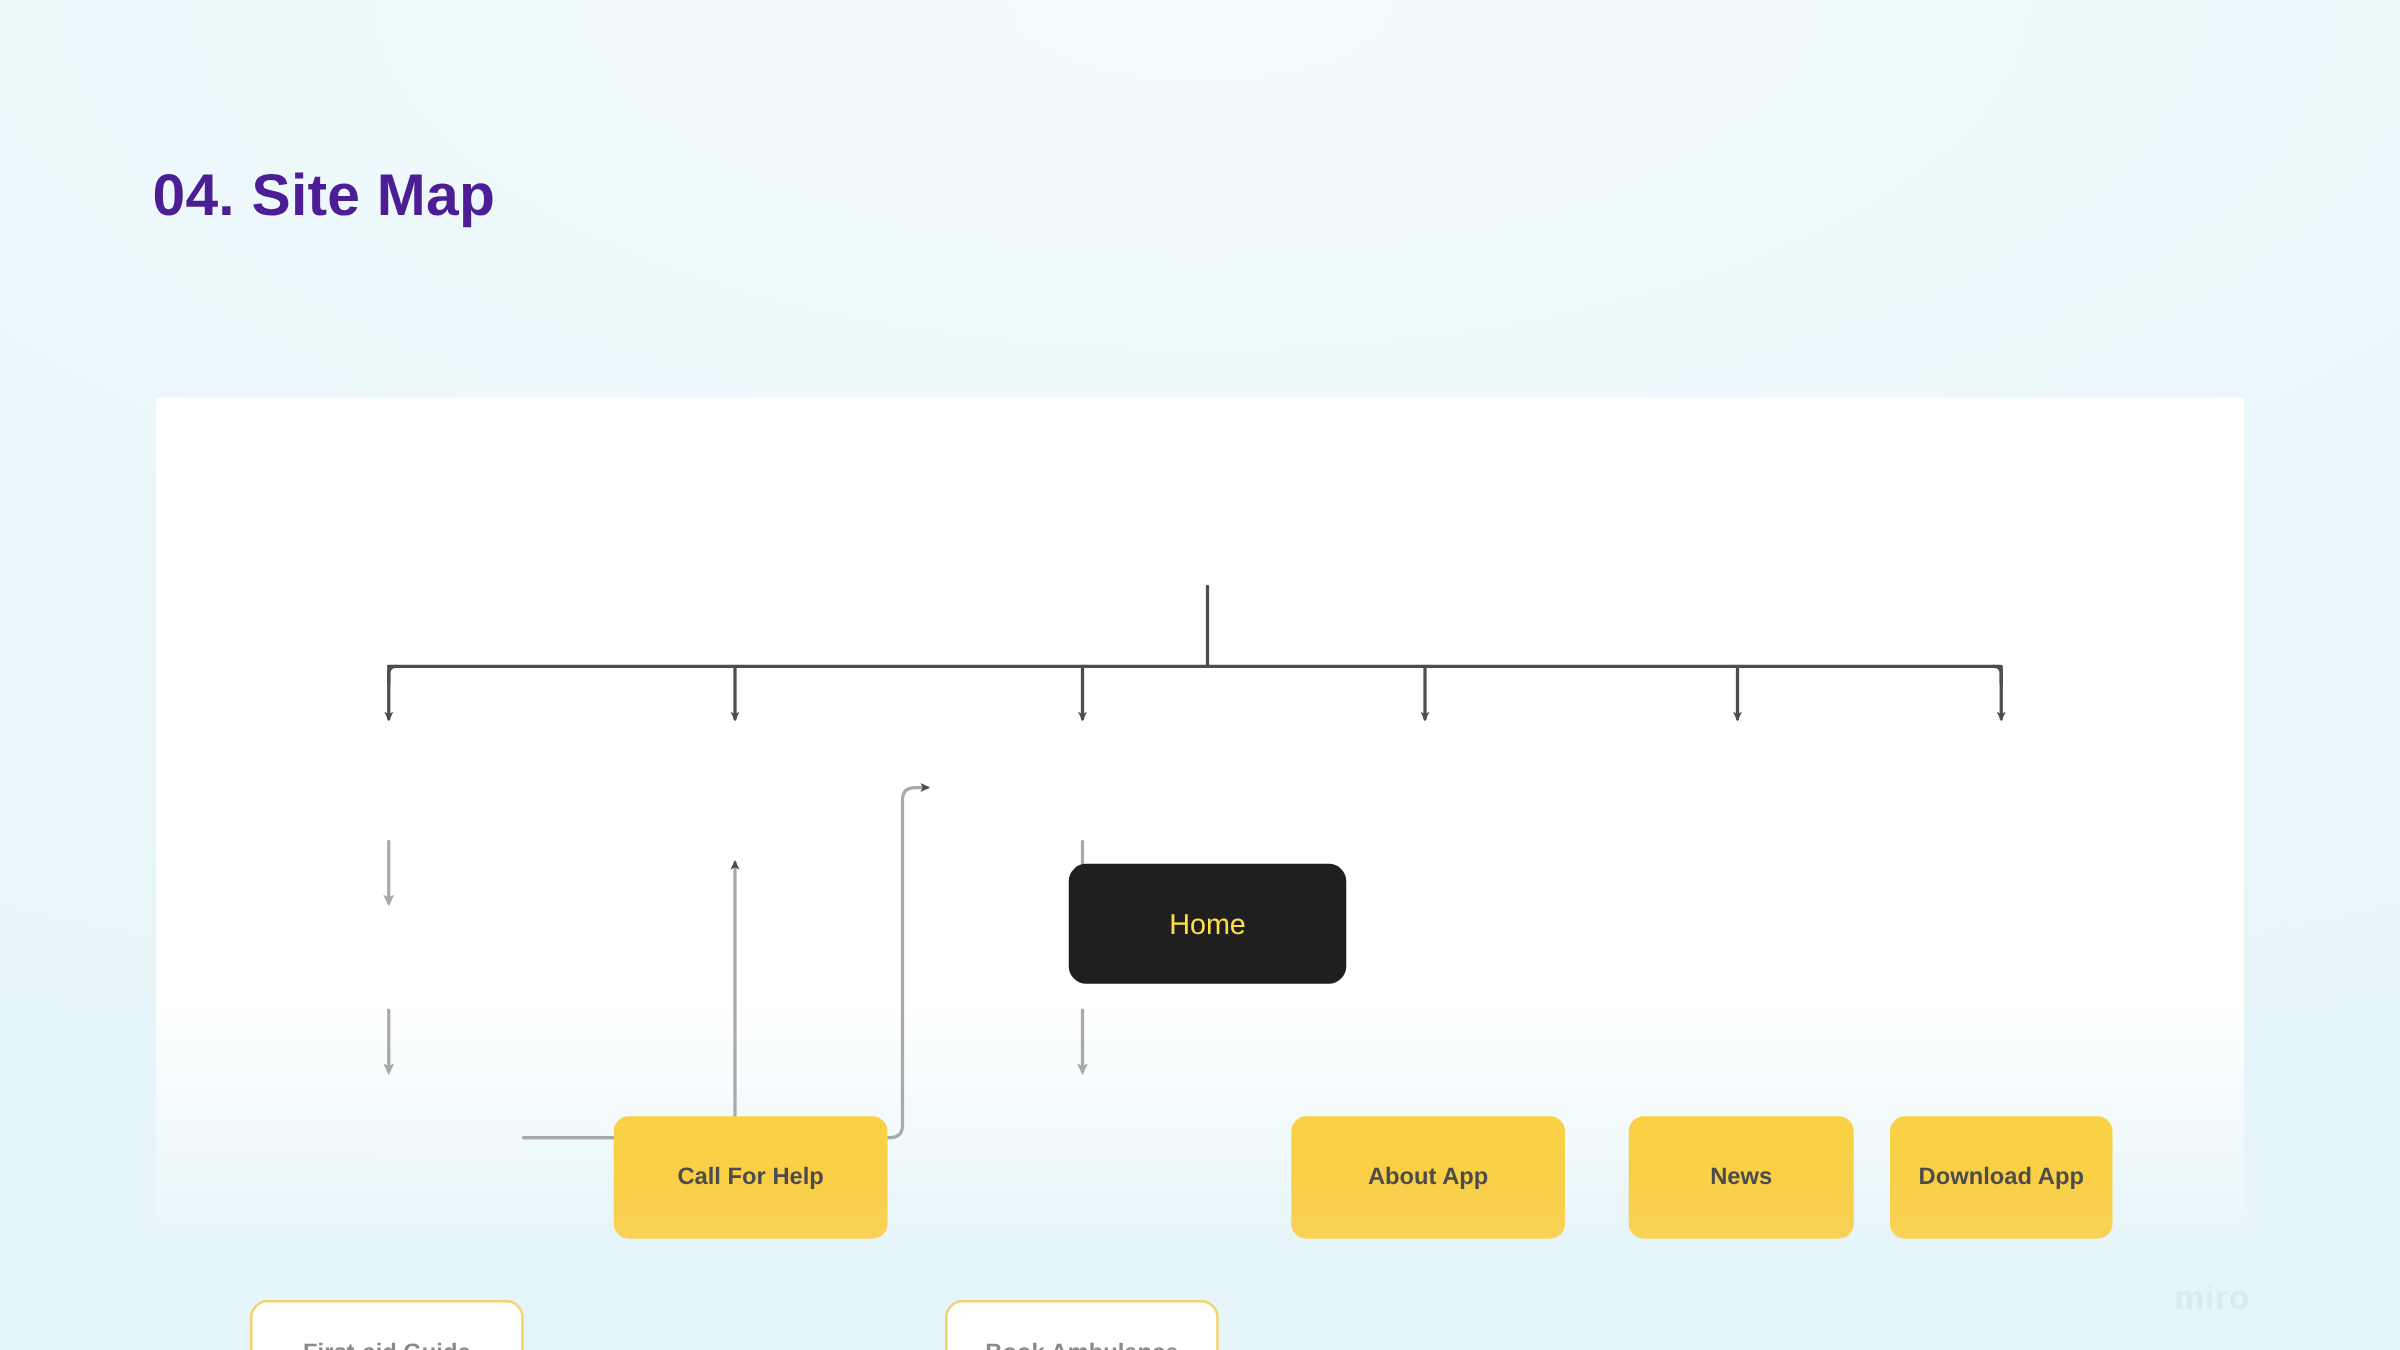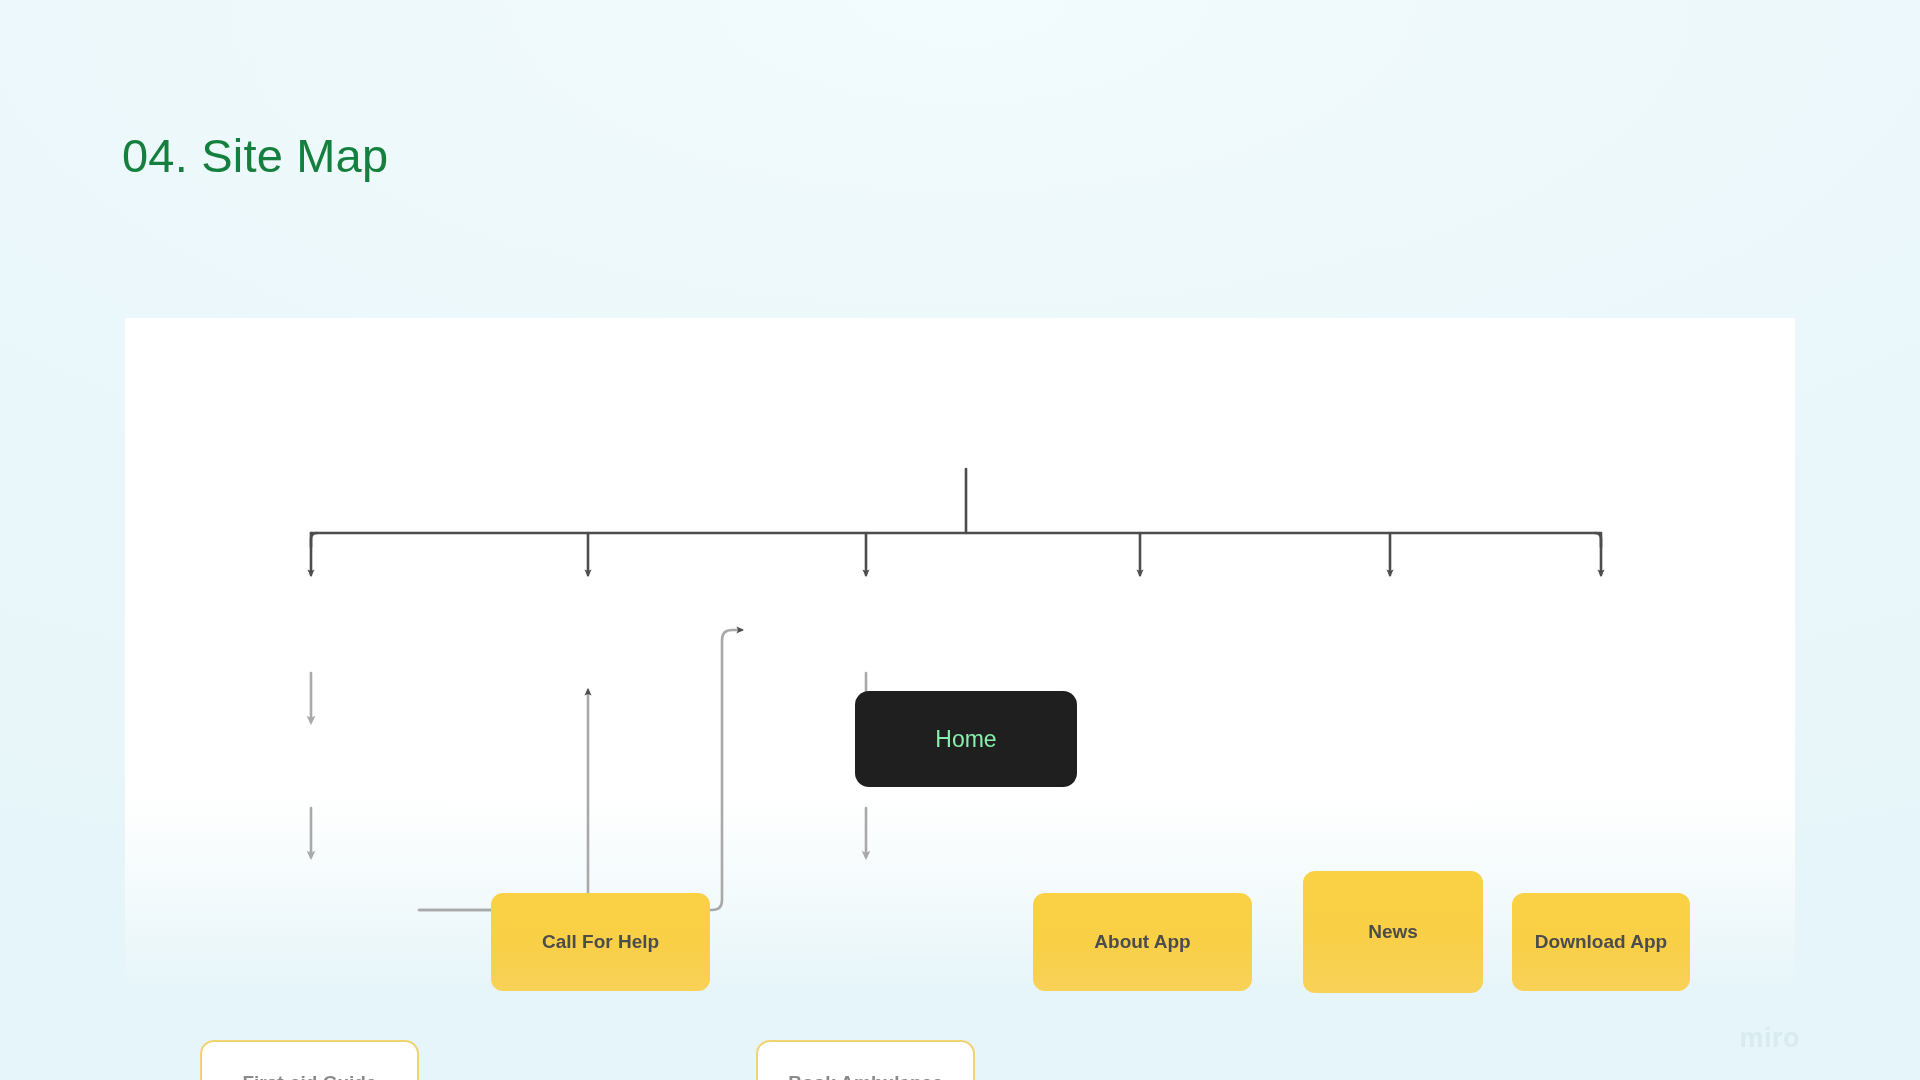--- a/index.html
+++ b/index.html
@@ -22,22 +22,22 @@
     background:
       radial-gradient(120% 90% at 50% 0%, #f2fbfd 0%, #eaf7fa 55%, #e6f5f9 100%);
   }
 
   
   #page-title {
     position: absolute;
     left: 122px;
     top: 128px;
     font-size: 47px;
-    font-weight: 400;
-    color: #15803d;
+    font-weight: 700;
+    color: #4c1d95;
     letter-spacing: 0.2px;
     white-space: nowrap;
   }
 
   
   #diagram-card {
     position: absolute;
     left: 125px;
     top: 318px;
     width: 1670px;
@@ -69,21 +69,21 @@
     display: flex;
     align-items: center;
     justify-content: center;
     text-align: center;
     border-radius: 12px;
     line-height: 1.22;
     padding: 4px 10px;
   }
   .node-root {
     background: #1f1f1f;
-    color: #86efac;
+    color: #fde047;
     font-size: 23px;
     font-weight: 400;
     border-radius: 14px;
   }
   .node-primary {
     background: linear-gradient(to bottom, #fbd144 0%, #f9cf46 50%, #f8d158 100%);
     color: #4c4c4c;
     font-size: 19px;
     font-weight: 700;
   }
@@ -166,21 +166,21 @@
 
     <div class="node node-primary" style="left:354px; top:575px; width:219px; height:98px;margin-left:12px;">
       <span>Call For Help</span>
     </div>
 
 
     <div class="node node-primary" style="left:908px; top:575px; width:219px; height:98px;">
       <span>About App</span>
     </div>
 
-    <div class="node node-primary" style="left:1178px; top:553px; width:180px; height:122px;">
+    <div class="node node-primary" style="left:1178px; top:575px; width:180px; height:98px;">
       <span>News</span>
     </div>
 
     <div class="node node-primary" style="left:1387px; top:575px; width:178px; height:98px;">
       <span>Download App</span>
     </div>
 
     <div class="node node-outline" style="left:75px; top:722px; width:219px; height:86px;">
       <span>First-aid Guide</span>
     </div>

